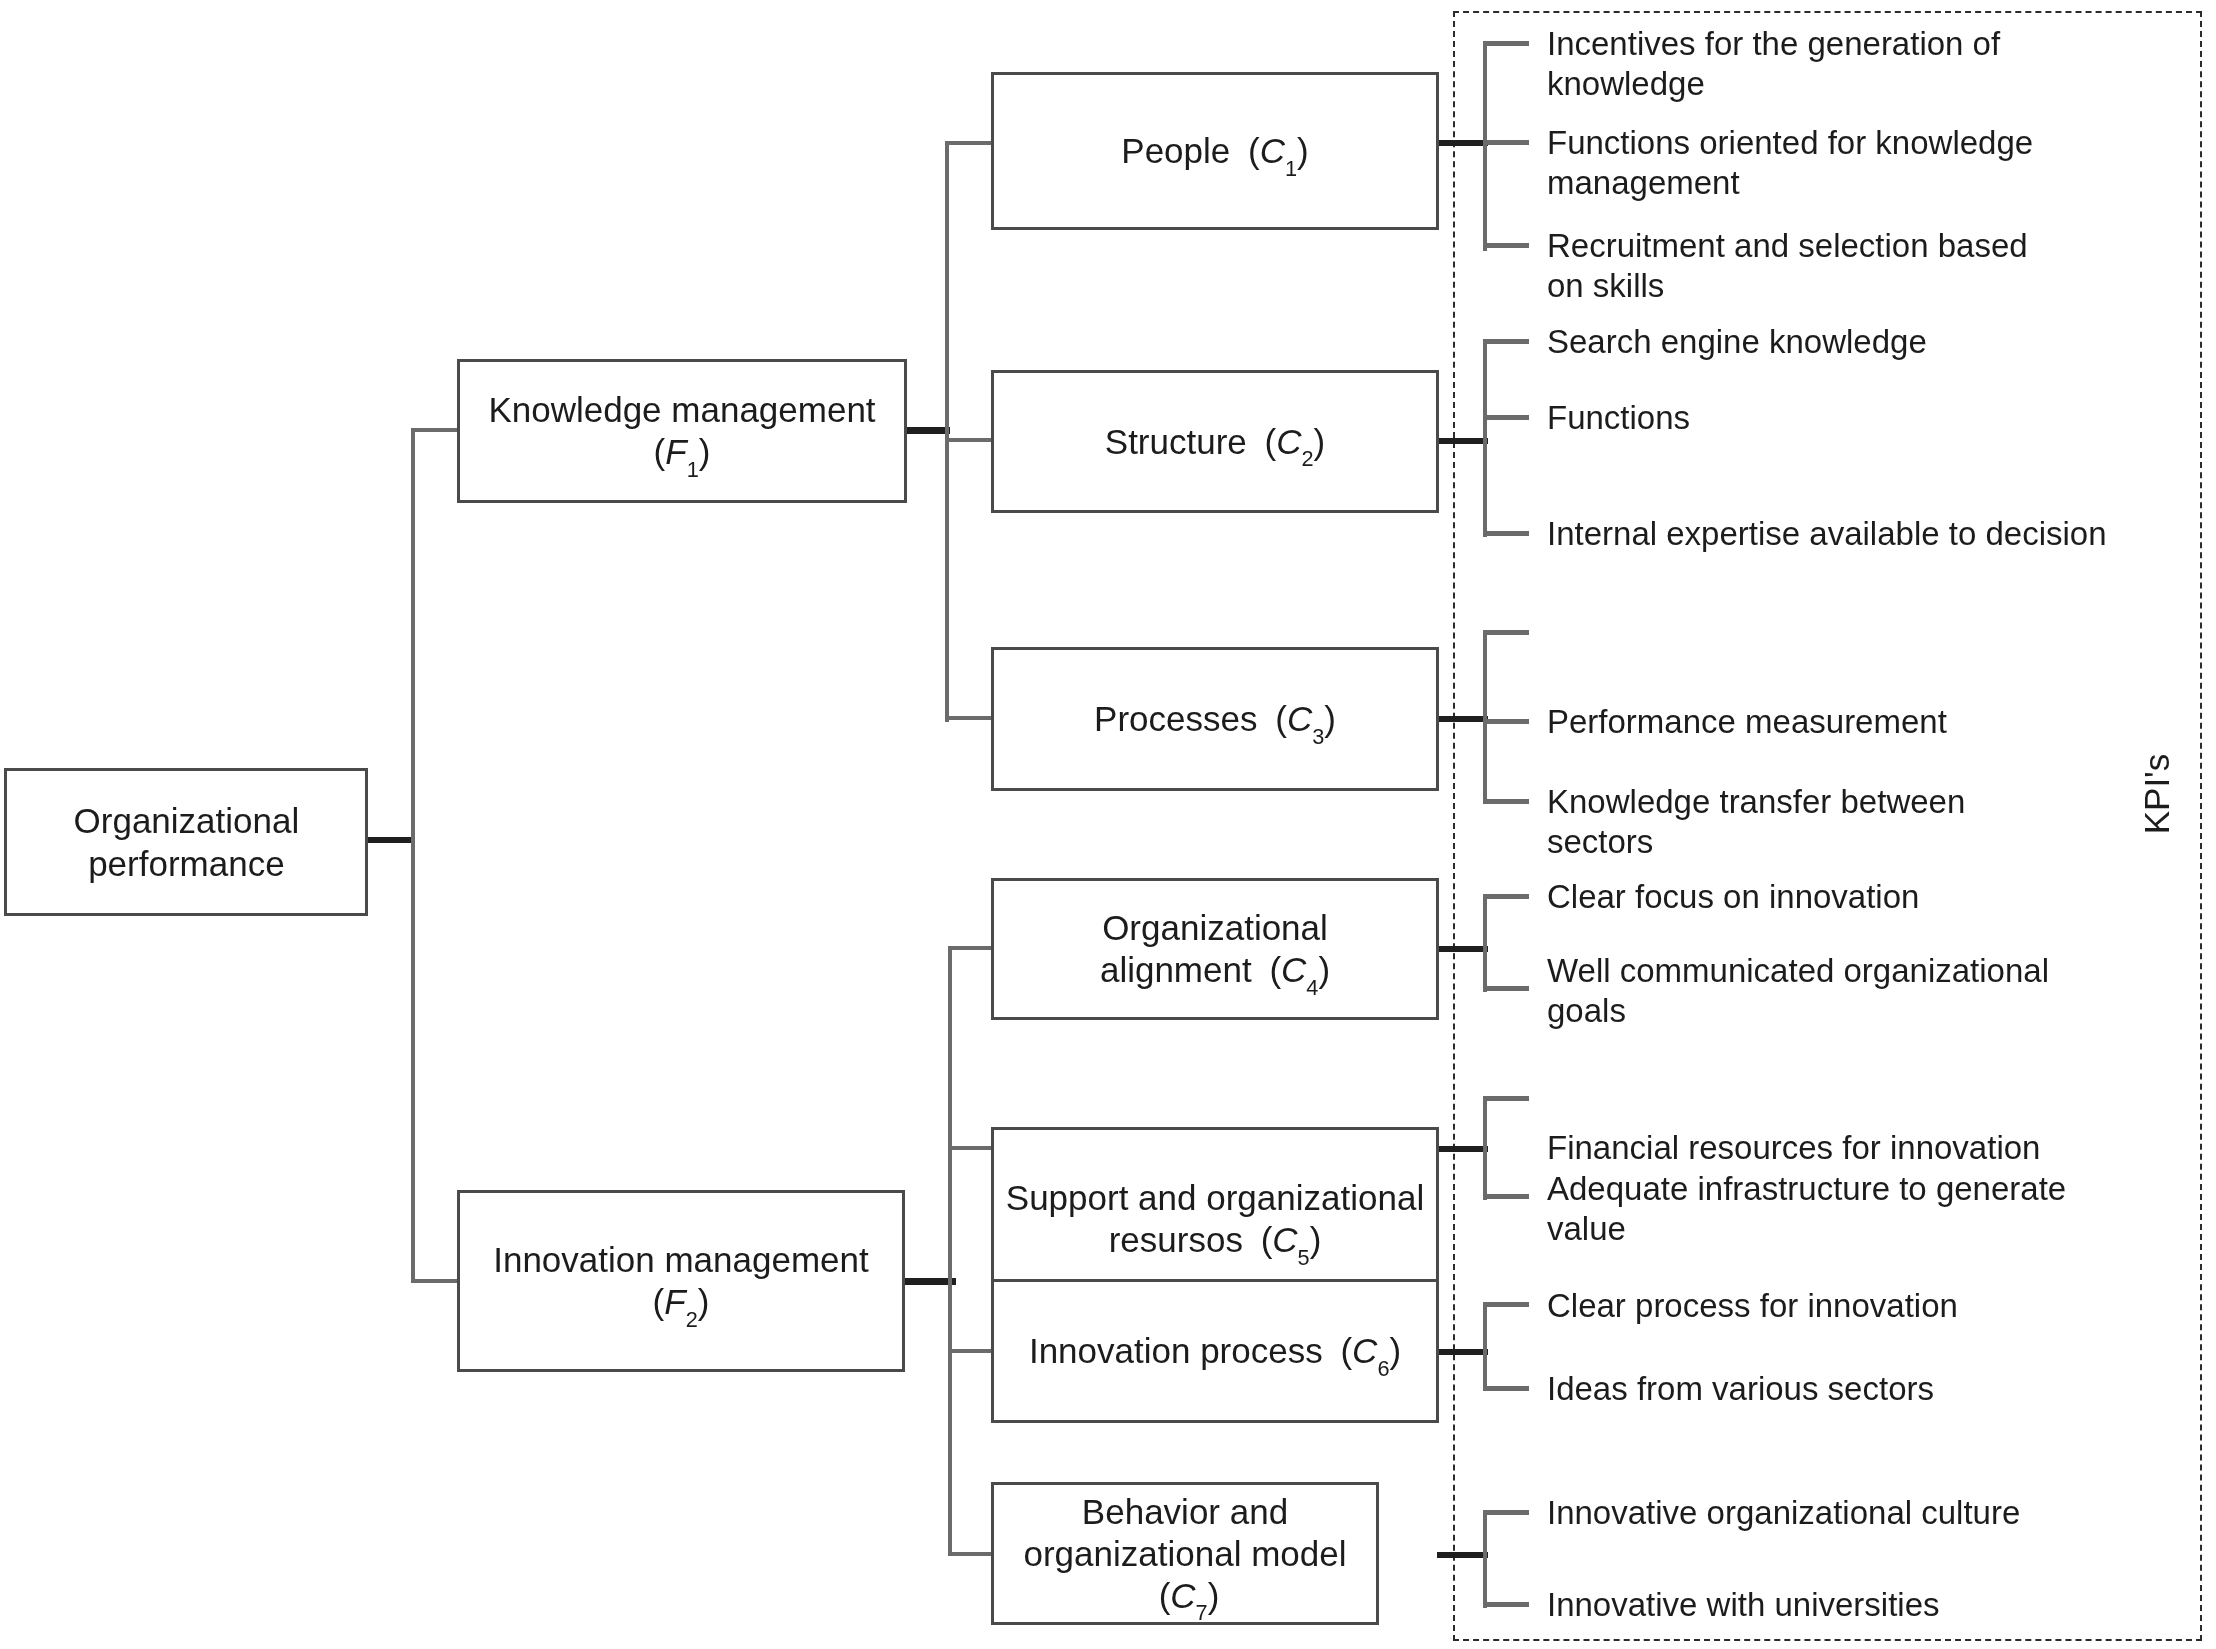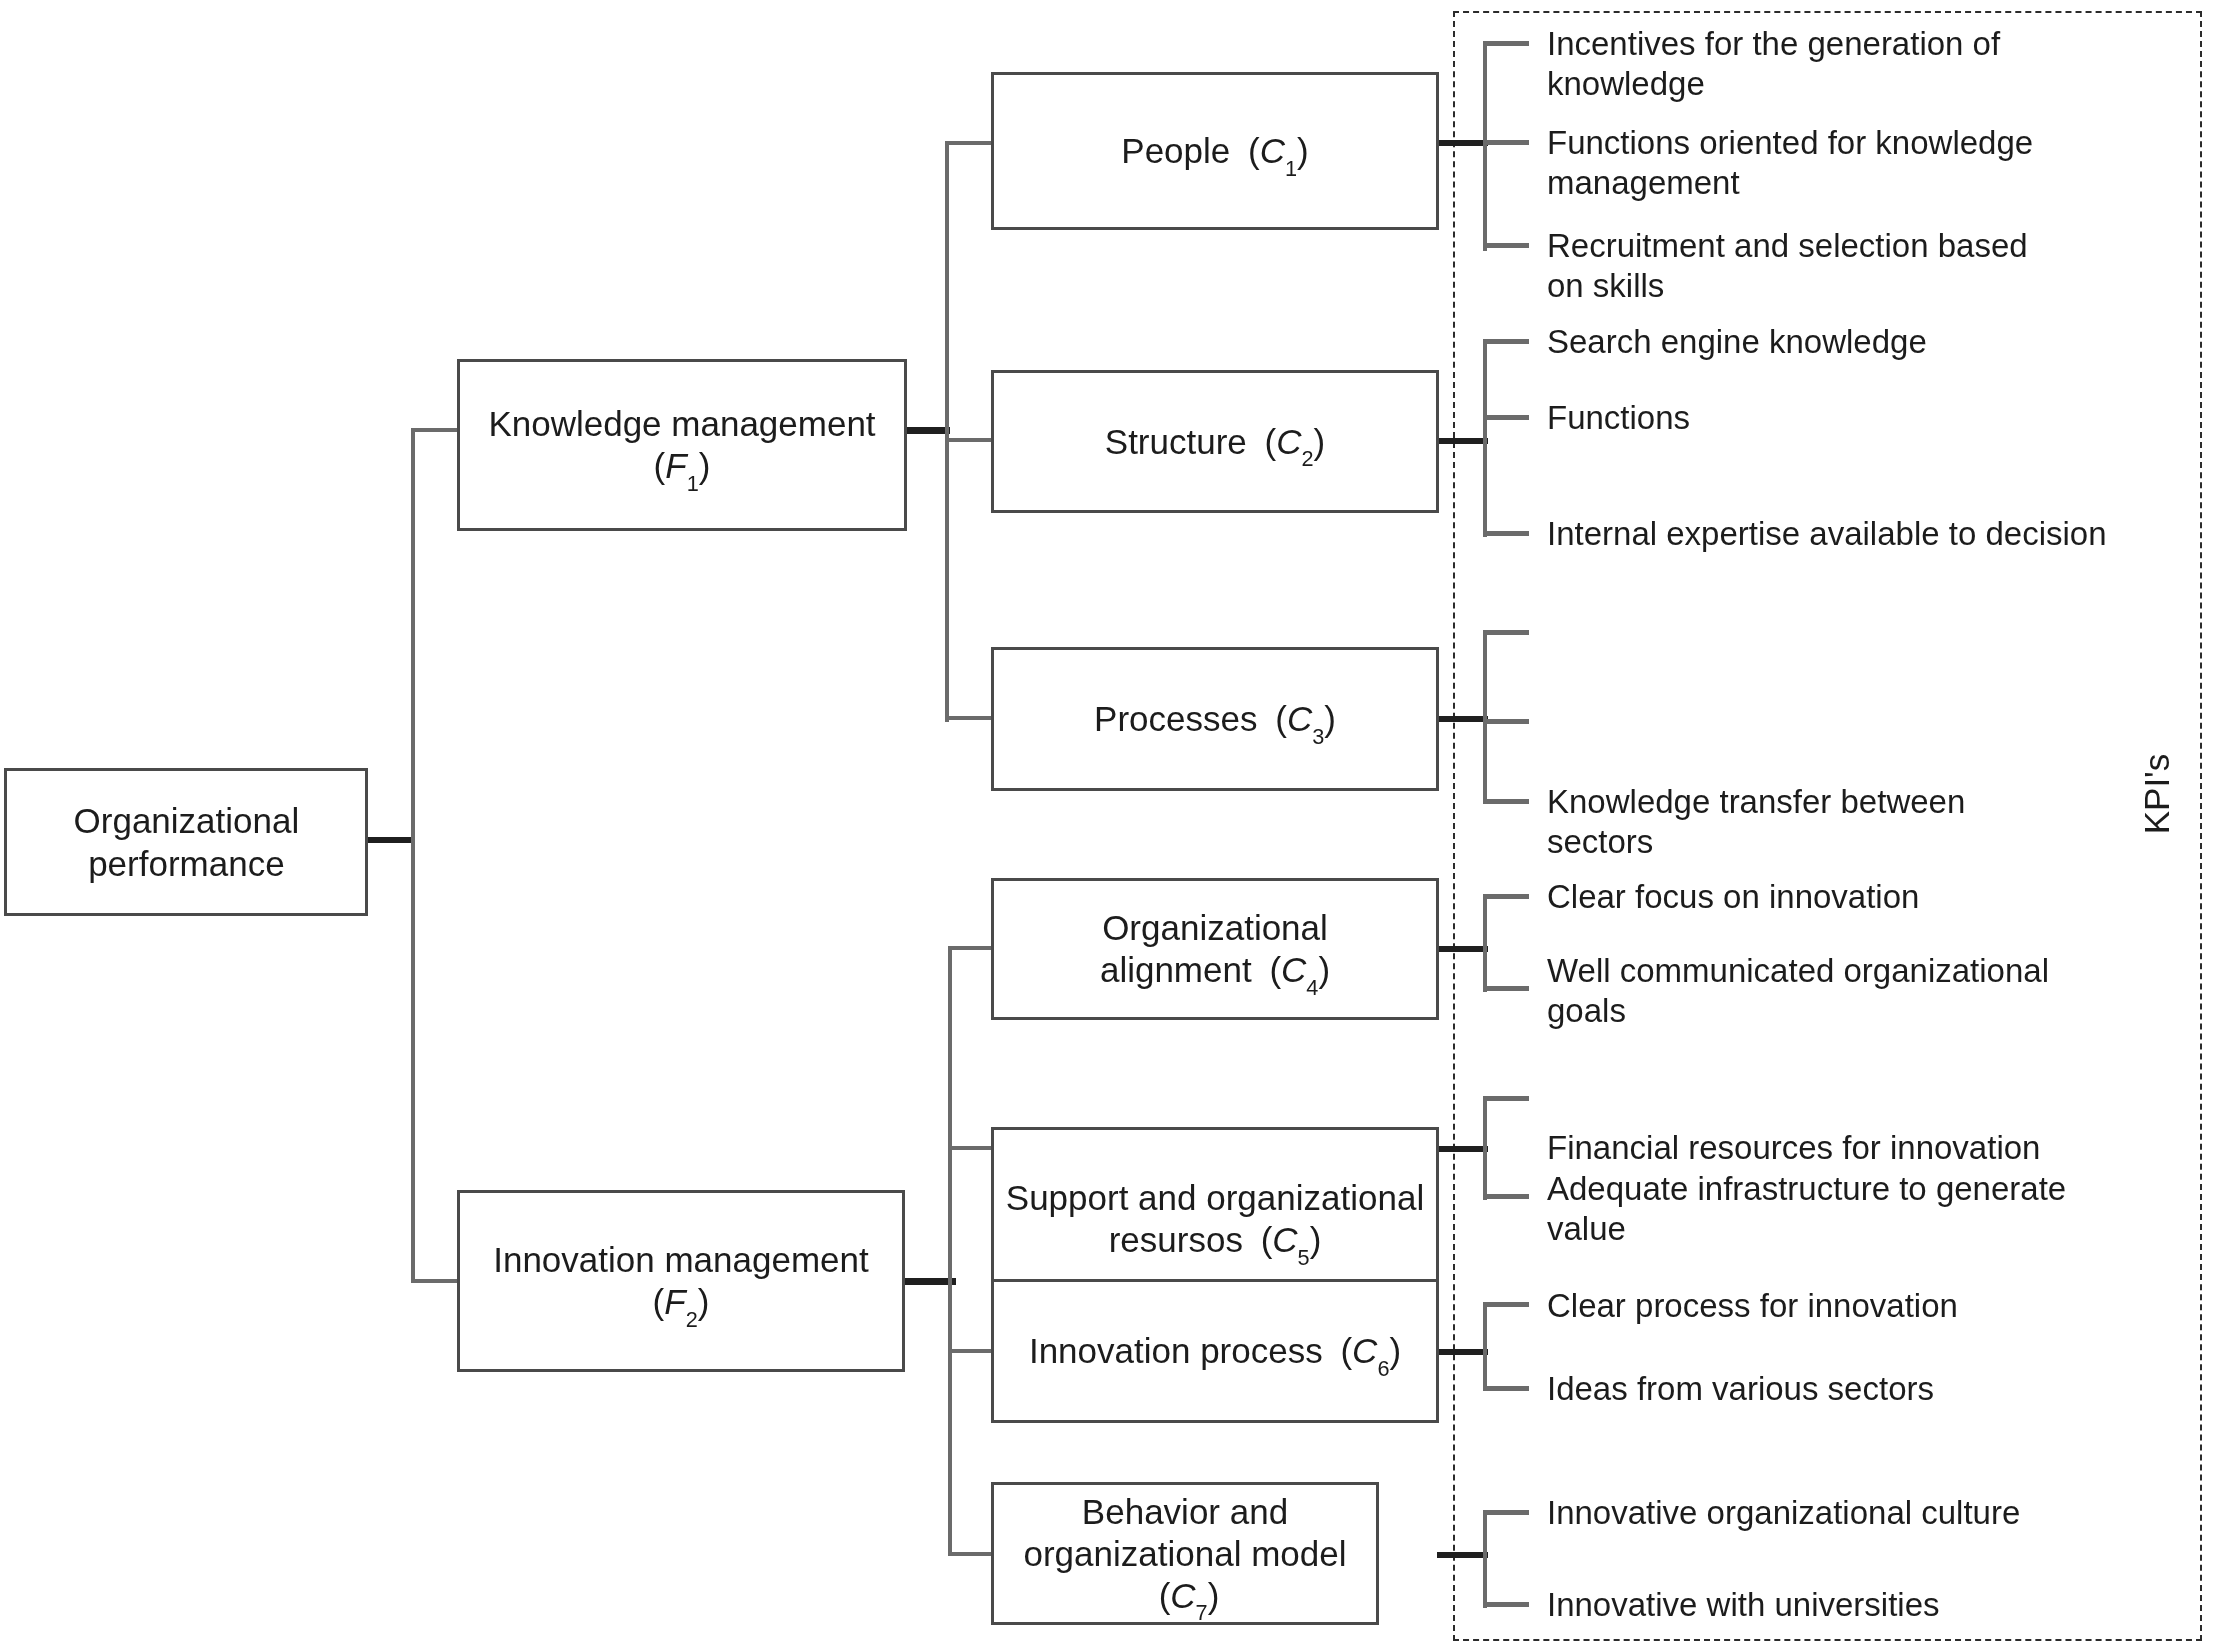--- a/index.html
+++ b/index.html
@@ -45,21 +45,21 @@
   <div class="kpi-panel"></div>
   <div class="kpi-panel-label">
     <span>KPI's</span>
   </div>
 
   <div class="box root-box" style="left:4.4px;top:768px;width:364px;height:148px">
     <span class="label">Organizational
 performance</span>
   </div>
 
-  <div class="box factor" style="left:457px;top:359px;width:450px;height:172px">
+  <div class="box factor" style="left:457px;top:359px;width:450px;height:144px">
     <div>
       <span class="label">Knowledge management</span>
       <span class="sym"><span>(</span><i>F</i><sub>1</sub><span>)</span></span>
     </div>
   </div>
   <div class="box factor" style="left:457px;top:1190px;width:448px;height:182px">
     <div>
       <span class="label">Innovation management</span>
       <span class="sym"><span>(</span><i>F</i><sub>2</sub><span>)</span></span>
     </div>
@@ -113,20 +113,21 @@
 
   <div class="kpi" style="top:24px">Incentives for the generation of
 knowledge</div>
   <div class="kpi" style="top:123px">Functions oriented for knowledge
 management</div>
   <div class="kpi" style="top:226px">Recruitment and selection based
 on skills</div>
   <div class="kpi" style="top:322px">Search engine knowledge</div>
   <div class="kpi" style="top:398px">Functions</div>
   <div class="kpi" style="top:514px">Internal expertise available to decision</div>
+  <div class="kpi" style="top:702px">Performance measurement</div>
   <div class="kpi" style="top:782px">Knowledge transfer between
 sectors</div>
   <div class="kpi" style="top:877px">Clear focus on innovation</div>
   <div class="kpi" style="top:951px">Well communicated organizational
 goals</div>
   <div class="kpi" style="top:1128px">Financial resources for innovation</div>
   <div class="kpi" style="top:1169px">Adequate infrastructure to generate
 value</div>
   <div class="kpi" style="top:1286px">Clear process for innovation</div>
   <div class="kpi" style="top:1369px">Ideas from various sectors</div>

